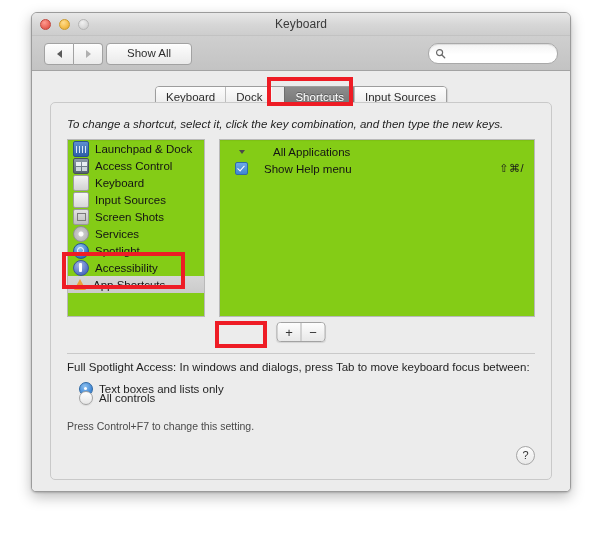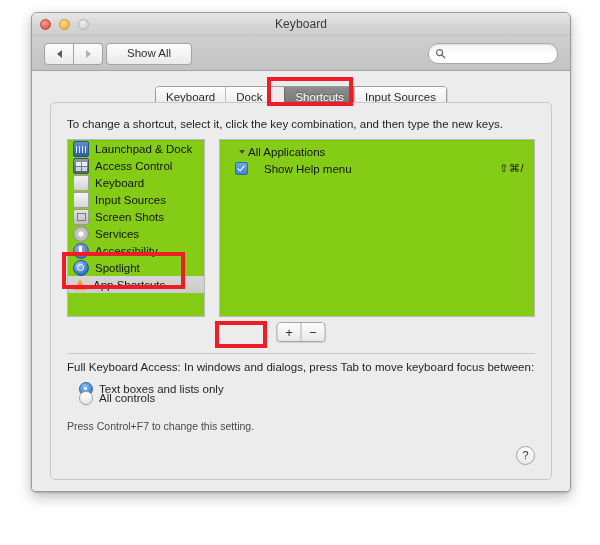--- a/index.html
+++ b/index.html
@@ -191,20 +191,21 @@
     border: 1px solid #c9c9c9;
     border-radius: 5px;
   }
 
   .instruction {
     position: absolute;
     left: 16px;
     top: 15px;
     font-size: 11.5px;
     color: #1f1f1f;
+    font-style: italic;
   }
 
   
   .lists {
     position: absolute;
     left: 16px;
     top: 36px;
     right: 16px;
     height: 178px;
     display: flex;
@@ -292,20 +293,21 @@
 
   
   .detail-group {
     display: flex;
     align-items: center;
     height: 16px;
     padding-left: 20px;
     font-size: 11.5px;
     color: #141414;
     margin-top: 4px;
+    gap: 25px;
   }
   .disclosure {
     width: 0; height: 0;
     border-left: 4.5px solid #4a4a4a;
     border-top: 3.5px solid transparent;
     border-bottom: 3.5px solid transparent;
     margin-right: 4px;
     transform: rotate(90deg);
     flex: 0 0 auto;
   }
@@ -521,26 +523,26 @@
           </div>
           <div class="side-row">
             <span class="side-icon ic-screenshot"></span>
             <span>Screen Shots</span>
           </div>
           <div class="side-row">
             <span class="side-icon ic-services"></span>
             <span>Services</span>
           </div>
           <div class="side-row">
+            <span class="side-icon ic-spotlight"></span>
+            <span>Spotlight</span>
+          </div>
+          <div class="side-row">
             <span class="side-icon ic-accessibility"></span>
             <span>Accessibility</span>
-          </div>
-          <div class="side-row">
-            <span class="side-icon ic-spotlight"></span>
-            <span>Spotlight</span>
           </div>
           <div class="side-row selected">
             <span class="side-icon ic-appshortcuts"></span>
             <span>App Shortcuts</span>
           </div>
         </div>
 
         <div class="divider-gap"></div>
 
         <div class="listbox detail-list">
@@ -556,21 +558,21 @@
         </div>
       </div>
 
       <div class="plusminus">
         <div class="pmbtn">+</div>
         <div class="pmbtn">−</div>
       </div>
 
       <div class="sep"></div>
 
-      <div class="fka-label">Full Keyboard Access: In windows and dialogs, press Tab to move keyboard focus between:</div>
+      <div class="fka-label">Full Spotlight Access: In windows and dialogs, press Tab to move keyboard focus between:</div>
 
       <div class="radio-row r1">
         <span class="radio on"></span>
         <span>Text boxes and lists only</span>
       </div>
       <div class="radio-row r2">
         <span class="radio"></span>
         <span>All controls</span>
       </div>
 

